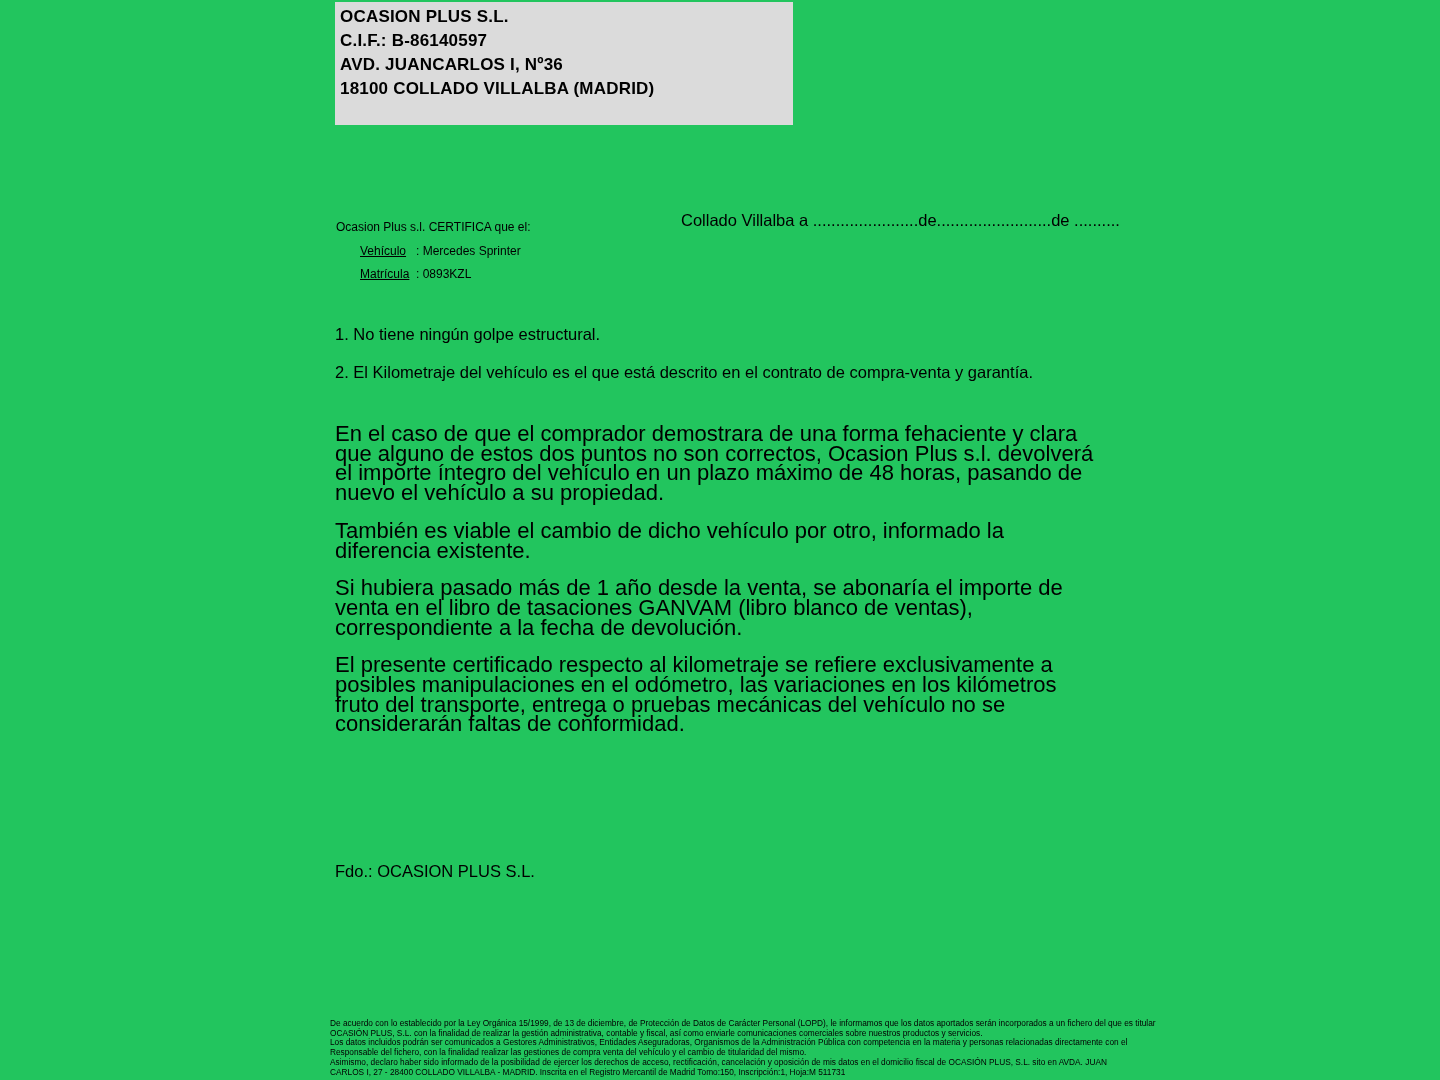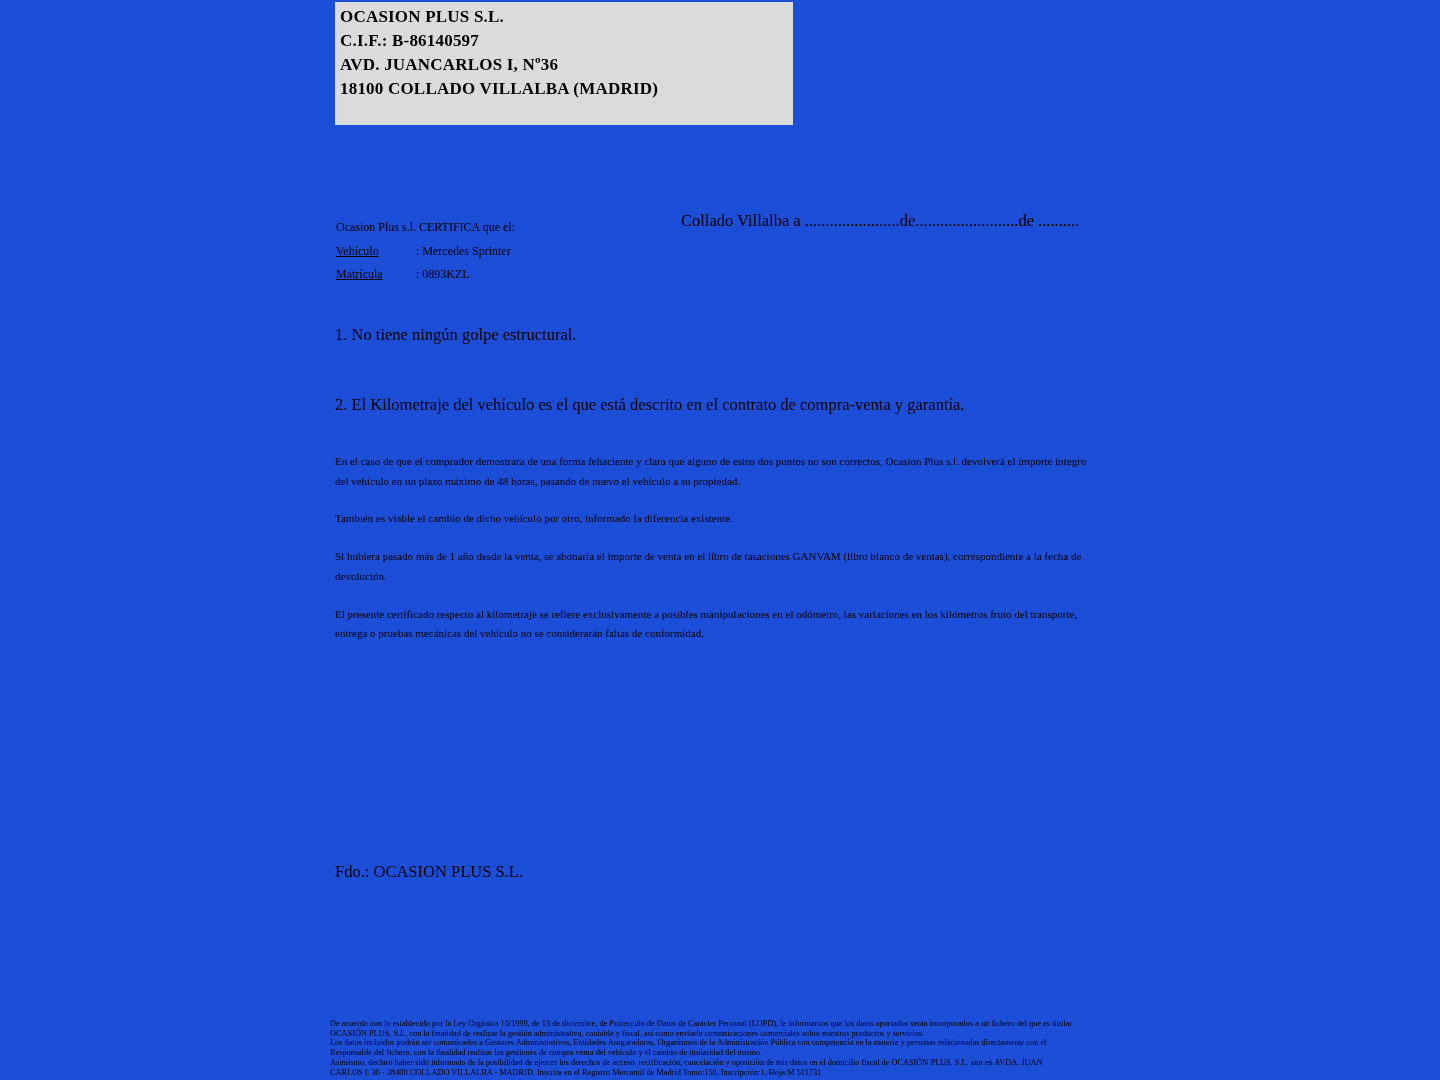--- a/index.html
+++ b/index.html
@@ -1,21 +1,21 @@
 <!DOCTYPE html>
 <html><head>
 <meta charset="utf-8">
 <style>
   html, body { margin: 0; padding: 0; background: #ffffff; }
   .page {
     position: relative;
     width: 1440px;
     height: 1080px;
-    background: #1d4ed8;
-    font-family: Liberation Serif, serif;
+    background: #22c55e;
+    font-family: Liberation Sans, sans-serif;
     color: #000000;
     overflow: hidden;
   }
   .header-box {
     position: absolute;
     left: 335px;
     top: 2px;
     width: 458px;
     height: 123px;
     background: #dbdbdb;
@@ -35,35 +35,35 @@
     margin-top: 40px;
   }
   .certify {
     position: absolute;
     left: 336px;
     top: 216px;
     font-size: 12px;
     line-height: 23.5px;
   }
   .kv-label { display: inline-block; width: 80px; }
-  .u { text-decoration: underline; }
+  .u { text-decoration: underline; margin-left: 24px; }
   .point {
     position: absolute;
     left: 335px;
     font-size: 16.5px;
     white-space: nowrap;
   }
   .p1 { top: 325px; }
-  .p2 { top: 363px; margin-top: 32px; }
+  .p2 { top: 363px; }
   .body-text {
     position: absolute;
     left: 335px;
-    top: 452px;
+    top: 424px;
     width: 760px;
-    font-size: 11px;
+    font-size: 22px;
     line-height: 19.7px;
   }
   .body-text p { margin: 0 0 18px 0; }
   .signature {
     position: absolute;
     left: 335px;
     top: 862px;
     font-size: 16.5px;
   }
   .legal {
@@ -110,16 +110,16 @@
   </div>
 
   <div class="signature">Fdo.: OCASION PLUS S.L.</div>
 
   <div class="legal">
     <div>De acuerdo con lo establecido por la Ley Orgánica 15/1999, de 13 de diciembre, de Protección de Datos de Carácter Personal (LOPD), le informamos que los datos aportados serán incorporados a un fichero del que es titular</div>
     <div>OCASIÓN PLUS, S.L. con la finalidad de realizar la gestión administrativa, contable y fiscal, así como enviarle comunicaciones comerciales sobre nuestros productos y servicios.</div>
     <div>Los datos incluidos podrán ser comunicados a Gestores Administrativos, Entidades Aseguradoras, Organismos de la Administración Pública con competencia en la materia y personas relacionadas directamente con el</div>
     <div>Responsable del fichero, con la finalidad realizar las gestiones de compra venta del vehículo y el cambio de titularidad del mismo.</div>
     <div>Asimismo, declaro haber sido informado de la posibilidad de ejercer los derechos de acceso, rectificación, cancelación y oposición de mis datos en el domicilio fiscal de OCASIÓN PLUS, S.L. sito en AVDA. JUAN</div>
-    <div>CARLOS I, 36 - 28400 COLLADO VILLALBA - MADRID. Inscrita en el Registro Mercantil de Madrid Tomo:150, Inscripción:1, Hoja:M 511731</div>
+    <div>CARLOS I, 27 - 28400 COLLADO VILLALBA - MADRID. Inscrita en el Registro Mercantil de Madrid Tomo:150, Inscripción:1, Hoja:M 511731</div>
   </div>
 
 </div>
 
 </body></html>

